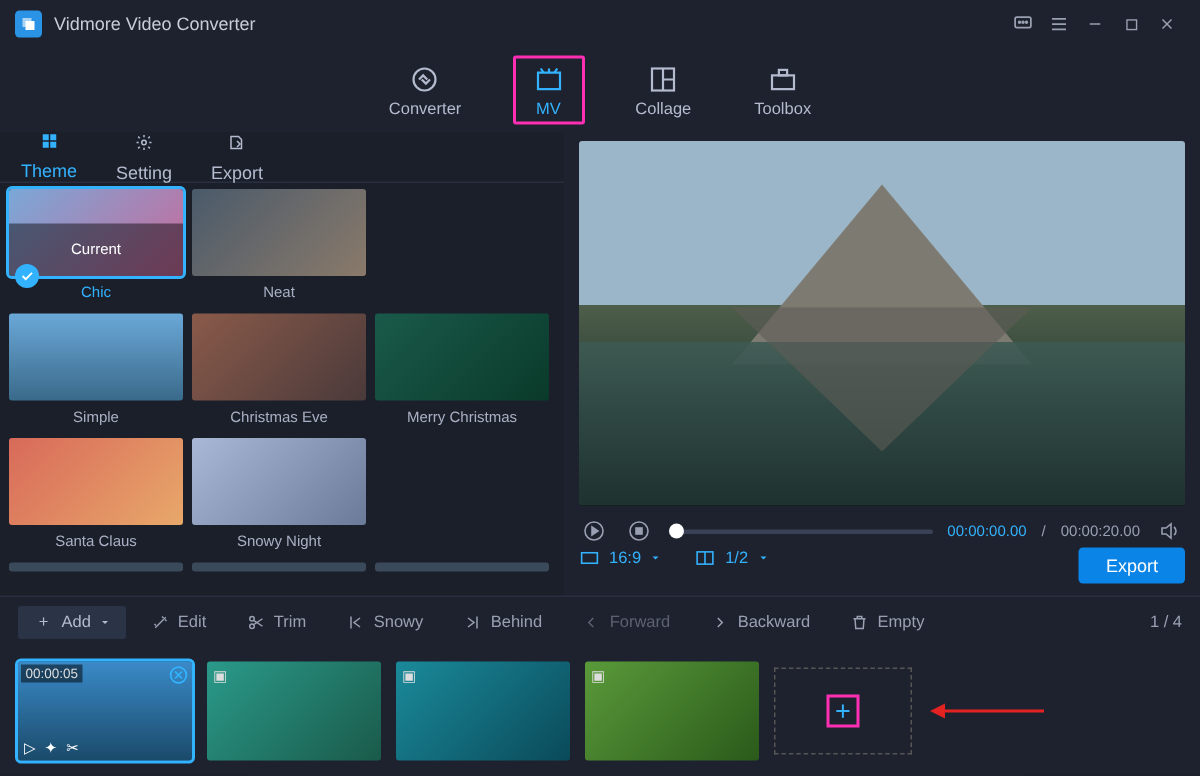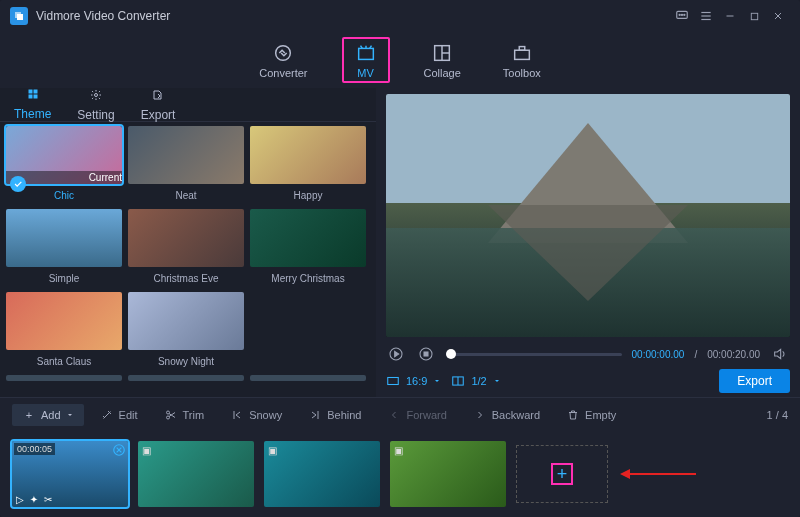--- a/index.html
+++ b/index.html
@@ -27,40 +27,40 @@
   .subtabs { height: 34px; display: flex; align-items: center; padding: 0 12px; gap: 22px; border-bottom: 1px solid #2a2f3f;}
   .stab { display: flex; align-items: center; gap: 6px; color: #b5bbcf; cursor: pointer; padding: 4px 2px; flex-direction: column; }
   .stab.active { color: #33b3ff; border-bottom: 2px solid #33b3ff; }
   .sticon { width: 14px; height: 14px; display:flex;align-items:center;justify-content:center;}
 
   .themes { flex: 1; overflow: auto; padding: 4px 6px; }
   .trow { display: flex; gap: 6px; margin-bottom: 8px; }
   .tcard { width: 116px; display:flex; flex-direction: column; align-items:center; cursor:pointer;}
   .thumb { width: 116px; height: 58px; background: linear-gradient(135deg,#5a6a8a,#2a3a4a); border-radius: 2px; position: relative; display:flex;align-items:flex-end;justify-content:center;}
   .thumb.sel { outline: 2px solid #33b3ff; }
-  .curr { font-size: 10px; color:#fff; background: rgba(0,0,0,.45); width:100%; text-align:right; padding:1px 0;}
+  .curr { font-size: 10px; color:#fff; background: rgba(0,0,0,.45); width:100%; text-align:center; padding:12px 0;}
   .tcheck { width:16px;height:16px;background:#33b3ff;border-radius:50%;position:absolute;left:4px;bottom:-8px;display:flex;align-items:center;justify-content:center;}
   .tlabel { font-size: 10px; color:#aab0c4; margin-top: 6px;}
   .tlabel.sel { color:#33b3ff;}
 
   .right { flex: 1; display:flex; flex-direction:column; padding: 6px 10px 0 10px;}
   .preview { flex: 1; background: #000; border-radius: 2px; position:relative; overflow:hidden;}
   .mountain { width:100%; height:100%; background: linear-gradient(#9bb6c8 0%,#9bb6c8 45%, #4e5e4a 45%, #2a3e36 70%, #1e3230 100%); position:relative;}
   .peak { position:absolute; top:12%; left:50%; transform:translateX(-50%); width:0;height:0;border-left:100px solid transparent;border-right:100px solid transparent;border-bottom:120px solid #7d7a72;}
   .reflection { position:absolute; bottom:0; left:0; right:0; height:45%; background: linear-gradient(#3e5a54,#1e3230); opacity:.9;}
   .refpeak { position:absolute; bottom:10%; left:50%; transform:translateX(-50%) scaleY(-.8); width:0;height:0;border-left:100px solid transparent;border-right:100px solid transparent;border-bottom:120px solid #5e5c55; opacity:.6;}
 
   .pcontrols { height: 28px; display:flex; align-items:center; gap:10px; padding-top:6px;}
   .pbtn { width:20px;height:20px;display:flex;align-items:center;justify-content:center;color:#9aa0b2;cursor:pointer;}
   .seek { flex:1; height:3px; background:#3a4156; position:relative; border-radius:2px;}
   .seek .knob { width:10px;height:10px;background:#fff;border-radius:50%;position:absolute;left:0;top:-4px;}
   .time { font-size: 10px; color:#33b3ff; }
   .time2 { font-size:10px; color:#9aa0b2;}
 
-  .pcontrols2 { height: 32px; display:flex; align-items:center; gap:10px; }
+  .pcontrols2 { height: 32px; display:flex; align-items:flex-start; gap:22px; }
   .dropbtn { display:flex; align-items:center; gap:6px; color:#33b3ff; cursor:pointer; font-size:11px;}
   .export { margin-left:auto; background:#0a84e6; color:#fff; padding:5px 18px; border-radius:3px; cursor:pointer; font-size:12px;}
 
   
   .toolbar { height: 34px; display:flex; align-items:center; padding:0 12px; gap:6px; border-top:1px solid #2a2f3f;}
   .tbtn { display:flex; align-items:center; gap:5px; padding:4px 10px; color:#9aa0b2; border-radius:2px; cursor:pointer; font-size:11px;}
   .tbtn .ic { width:14px;height:14px;display:flex;align-items:center;justify-content:center;}
   .tbtn.add { background:#2a3446; color:#b5bbcf;}
   .tbtn.disabled { opacity:.5;}
   .toolbar .sp { flex:1;}
@@ -214,24 +214,20 @@
                   <svg width="10" height="10" viewBox="0 0 24 24" fill="none" stroke="#fff" stroke-width="3">
                     <path d="M5 12l5 5L20 7"></path>
                   </svg>
                 </div>
             </div>
             <div class="tlabel sel">Chic</div>
           </div>
           <div class="tcard">
             <div class="thumb" style="background:linear-gradient(135deg,#4a5a6a,#8a7a6a);"></div>
             <div class="tlabel">Neat</div>
-          </div>
-          <div class="tcard">
-            <div class="thumb" style="background:linear-gradient(135deg,#d8c87a,#a87a5a);"></div>
-            <div class="tlabel">Happy</div>
           </div>
         </div>
         <div class="trow">
           <div class="tcard">
             <div class="thumb" style="background:linear-gradient(#6aa8d8,#3a6a8a);"></div>
             <div class="tlabel">Simple</div>
           </div>
           <div class="tcard">
             <div class="thumb" style="background:linear-gradient(135deg,#8a5a4a,#4a3a3a);"></div>
             <div class="tlabel">Christmas Eve</div>

